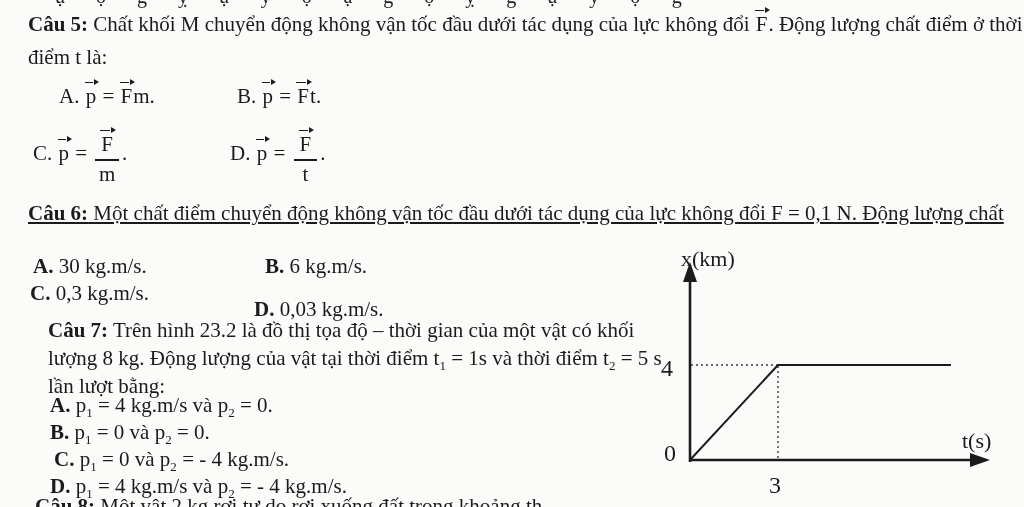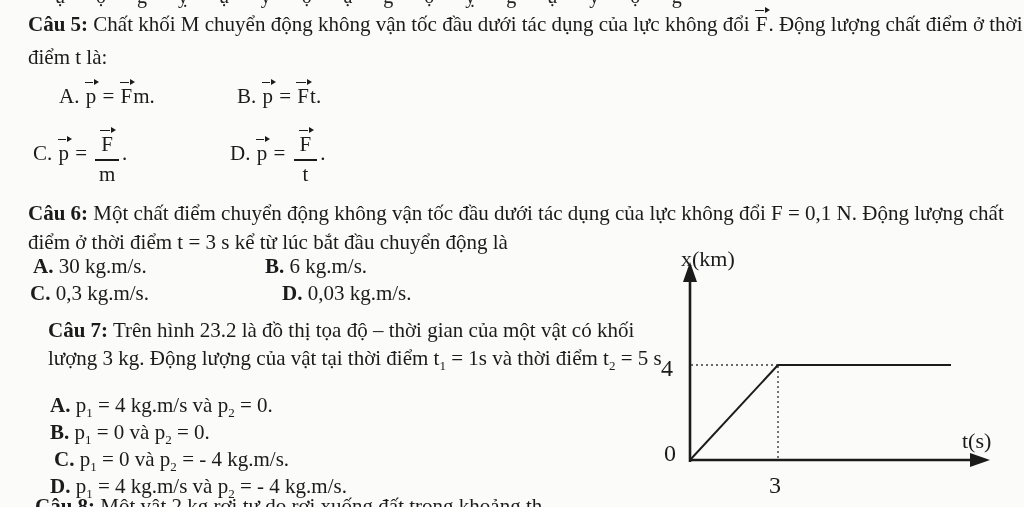--- a/index.html
+++ b/index.html
@@ -36,32 +36,32 @@
 
 <div class="abs qtext" style="left:28px;top:8px;line-height:33px;">
   <div class="line"><span class="b">Câu 5:</span><span> Chất khối M chuyển động không vận tốc đầu dưới tác dụng của lực không đổi </span><span class="vec">F</span><span>. Động lượng chất điểm ở thời</span></div>
   <div class="line"><span>điểm t là:</span></div>
 </div>
 <div class="abs opt" style="left:33px;top:84px;margin-left:26px;"><span>A. </span><span class="vec">p</span><span> = </span><span class="vec">F</span><span>m.</span></div>
 <div class="abs opt" style="left:237px;top:84px;"><span>B. </span><span class="vec">p</span><span> = </span><span class="vec">F</span><span>t.</span></div>
 <div class="abs opt" style="left:33px;top:124px;"><span>C. </span><span class="vec">p</span><span> = </span><span class="frac"><span class="num"><span class="vec">F</span></span><span class="den">m</span></span><span>.</span></div>
 <div class="abs opt" style="left:230px;top:124px;"><span>D. </span><span class="vec">p</span><span> = </span><span class="frac"><span class="num"><span class="vec">F</span></span><span class="den">t</span></span><span>.</span></div>
 
-<div class="abs qtext" style="left:28px;top:199px;line-height:29px;">
+<div class="abs qtext" style="left:28px;top:199px;line-height:29px;text-decoration:underline;">
   <div class="line"><span class="b">Câu 6:</span><span> Một chất điểm chuyển động không vận tốc đầu dưới tác dụng của lực không đổi F = 0,1 N. Động lượng chất</span></div>
-  <div class="line"><span>điểm ở thời điểm t = 3 s kể từ lúc bắt đầu chuyển động là</span></div>
 </div>
 <div class="abs opt" style="left:33px;top:254px;"><span class="b">A.</span><span> 30 kg.m/s.</span></div>
 <div class="abs opt" style="left:265px;top:254px;"><span class="b">B.</span><span> 6 kg.m/s.</span></div>
 <div class="abs opt" style="left:30px;top:281px;font-family:Liberation Serif, serif;"><span class="b">C.</span><span> 0,3 kg.m/s.</span></div>
-<div class="abs opt" style="left:254px;top:281px;margin-left:28px;"><span class="b">D.</span><span> 0,03 kg.m/s.</span></div>
+<div class="abs opt" style="left:254px;top:297px;"><span class="b">D.</span><span> 0,03 kg.m/s.</span></div>
 
 <div class="abs qtext" style="left:28px;top:316px;line-height:28px;margin-left:20px;">
   <div class="line"><span class="b">Câu 7:</span><span> Trên hình 23.2 là đồ thị tọa độ – thời gian của một vật có khối</span></div>
-  <div class="line"><span>lượng 3 kg. Động lượng của vật tại thời điểm t</span><sub>1</sub><span> = 1s và thời điểm t</span><sub>2</sub><span> = 5 s</span></div>
+  <div class="line"><span>lượng 8 kg. Động lượng của vật tại thời điểm t</span><sub>1</sub><span> = 1s và thời điểm t</span><sub>2</sub><span> = 5 s</span></div>
+  <div class="line"><span>lần lượt bằng:</span></div>
 </div>
 <div class="abs opt" style="left:50px;top:393px;"><span class="b">A.</span><span> p</span><sub>1</sub><span> = 4 kg.m/s và p</span><sub>2</sub><span> = 0.</span></div>
 <div class="abs opt" style="left:50px;top:420px;"><span class="b">B.</span><span> p</span><sub>1</sub><span> = 0 và p</span><sub>2</sub><span> = 0.</span></div>
 <div class="abs opt" style="left:54px;top:447px;"><span class="b">C.</span><span> p</span><sub>1</sub><span> = 0 và p</span><sub>2</sub><span> = - 4 kg.m/s.</span></div>
 <div class="abs opt" style="left:50px;top:474px;"><span class="b">D.</span><span> p</span><sub>1</sub><span> = 4 kg.m/s và p</span><sub>2</sub><span> = - 4 kg.m/s.</span></div>
 
 <div class="abs clip qtext" style="left:35px;top:494px;width:960px;height:13px;">
   <div class="line"><span class="b">Câu 8:</span><span> Một vật 2 kg rơi tự do rơi xuống đất trong khoảng th</span></div>
 </div>
 

